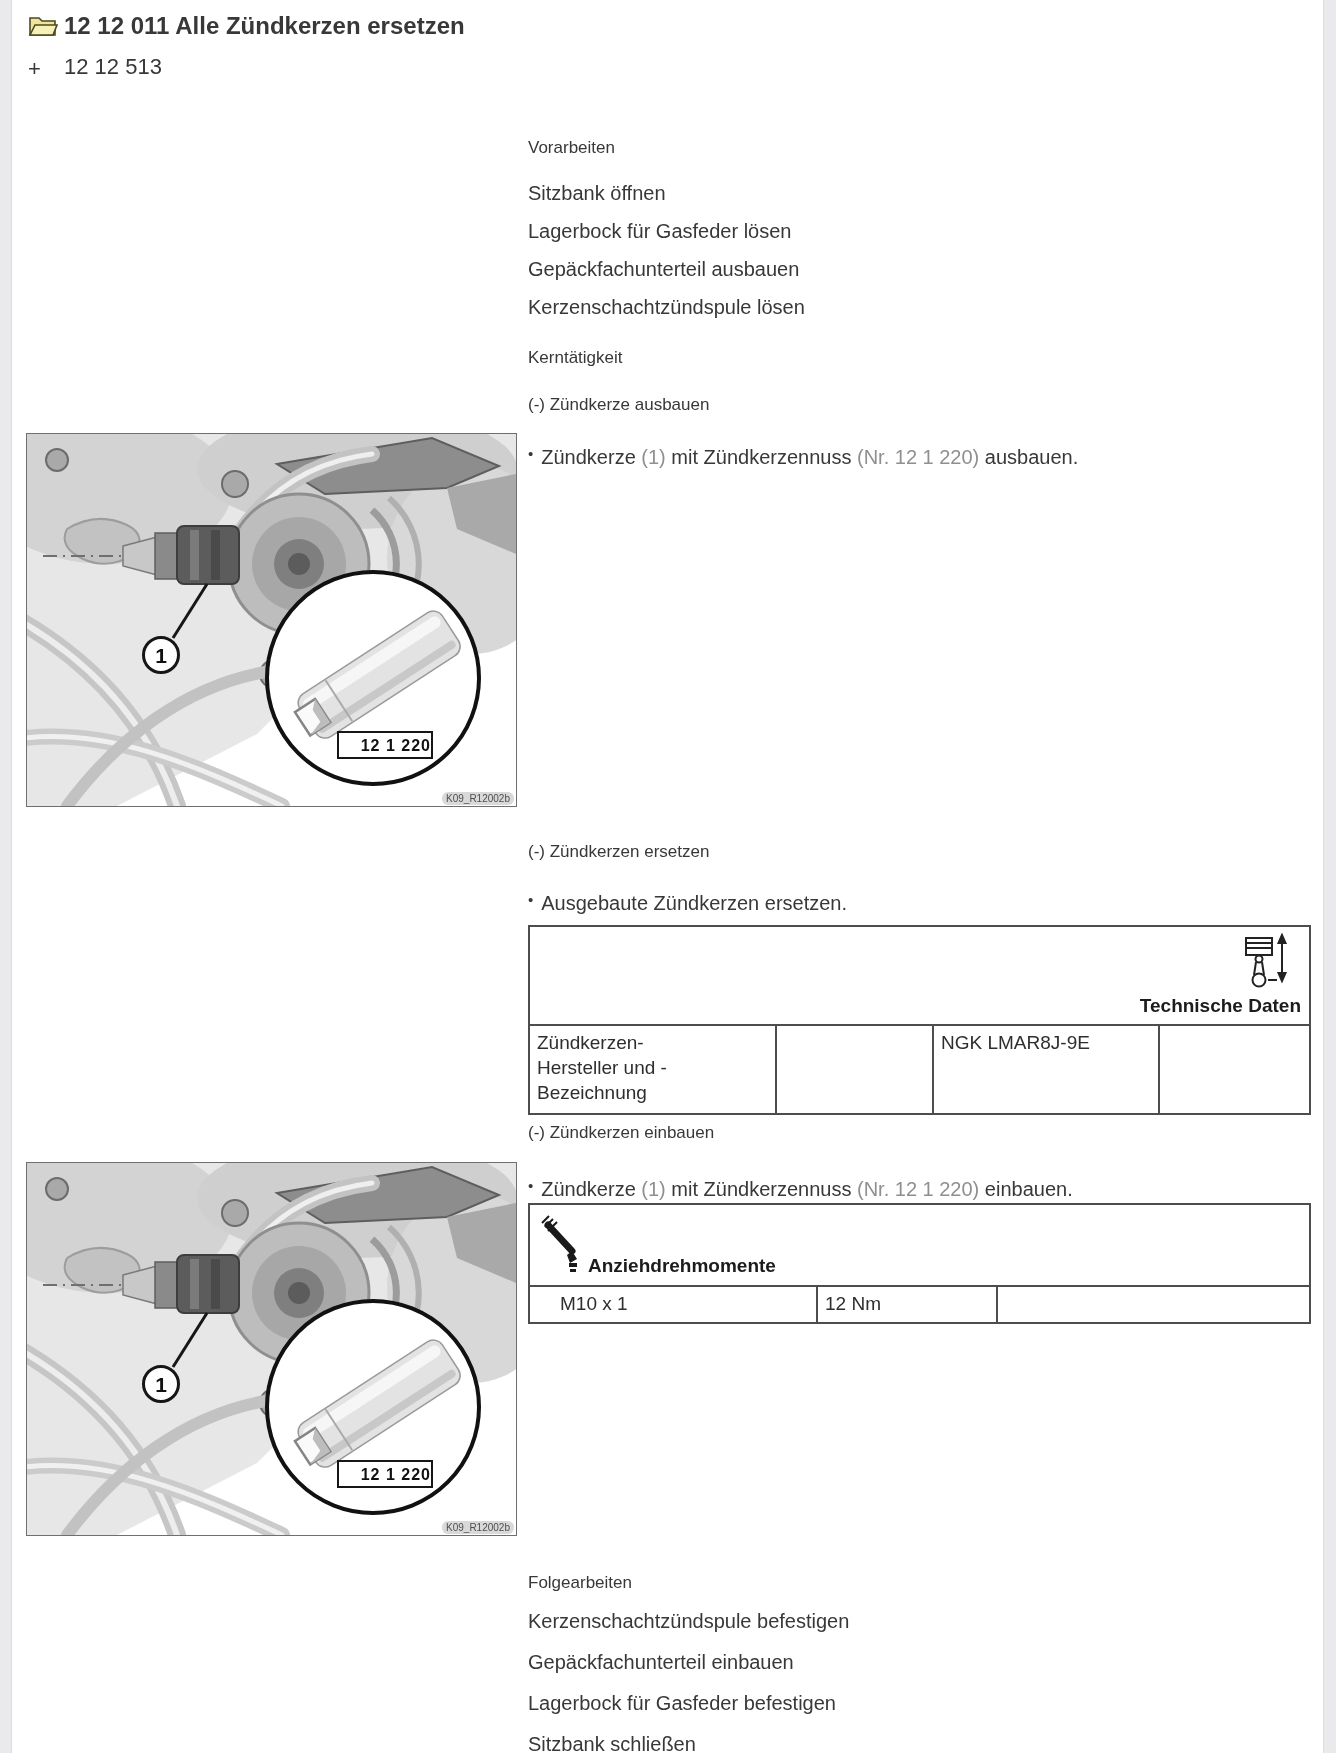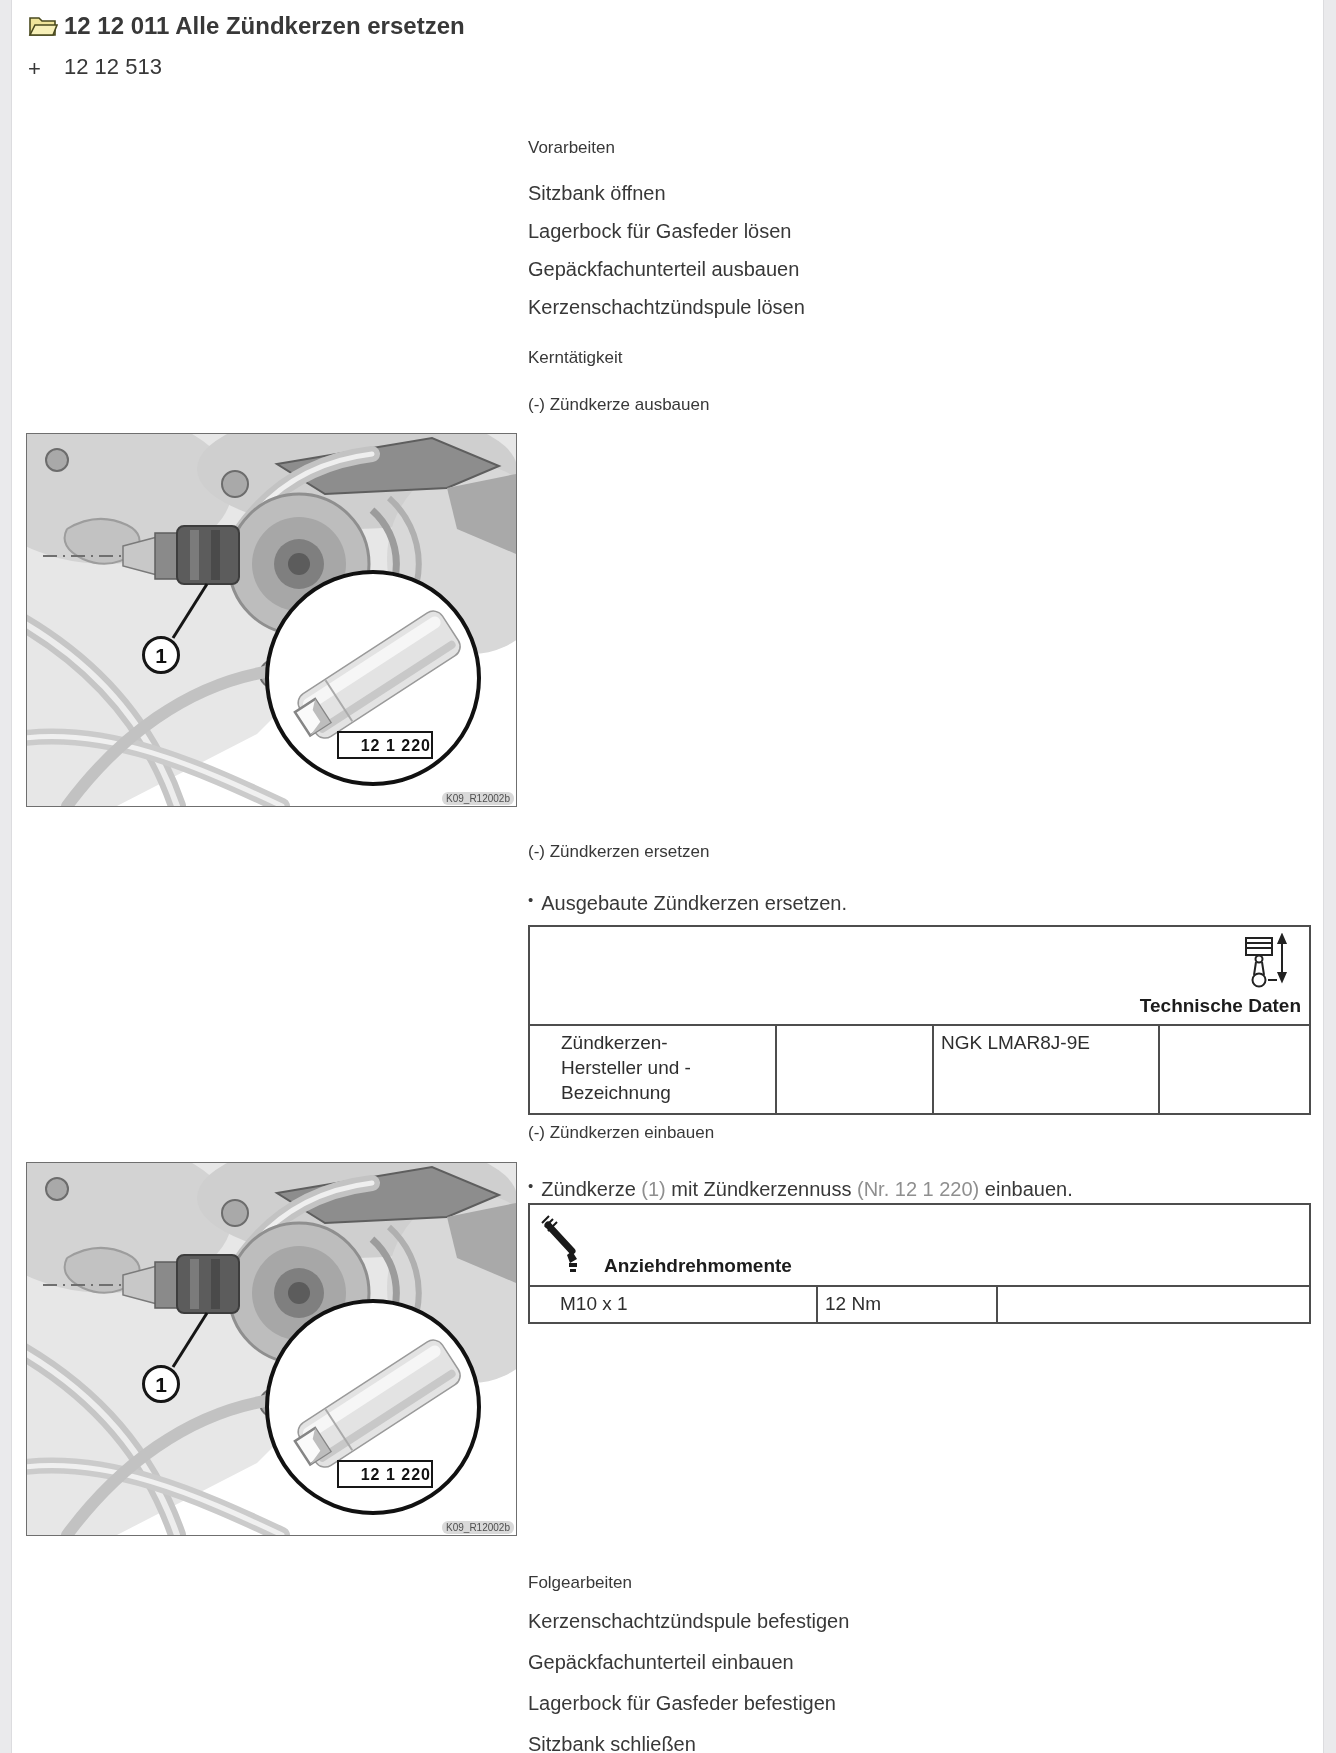--- a/index.html
+++ b/index.html
@@ -31,32 +31,32 @@
               border:2px solid #161616;text-align:right;line-height:26px;font-size:16px;
               font-weight:bold;color:#111;box-sizing:border-box;letter-spacing:1px;}
   .fig-code{position:absolute;right:2px;bottom:1px;font-size:10px;color:#4e4e4e;
             background:#d9d9d9;padding:1px 4px;border-radius:6px;}
 
   
   .dtable{position:absolute;left:528px;width:783px;border:2px solid #4d4d4d;box-sizing:border-box;background:#fff;}
   .thead{display:flex;align-items:flex-end;padding:6px 8px 8px 8px;box-sizing:border-box;}
   .thead .ttl{font-size:19px;font-weight:bold;color:#1c1c1c;}
   .t1 .thead{height:97px;flex-direction:column;}
-  .t2 .thead{height:80px;gap:16px;}
+  .t2 .thead{height:80px;}
   .ticon{margin-right:10px;flex:0 0 auto;}
   .t2 .ticon{margin-right:2px;}
   .trow{display:grid;border-top:2px solid #4d4d4d;}
   .t1 .trow{grid-template-columns:247px 157px 226px auto;height:87px;}
   .t2 .trow{grid-template-columns:265px 180px auto;height:35px;padding-left:23px;}
   .tsub{border-top:2px solid #4d4d4d;height:35px;box-sizing:border-box;padding:4px 7px;
         font-size:19px;font-weight:bold;color:#1c1c1c;}
   .cell{border-right:2px solid #4d4d4d;box-sizing:border-box;padding:4px 7px;font-size:19px;
         line-height:25px;color:#2e2e2e;}
   .cell:last-child{border-right:none;}
-  .cell.pre{white-space:pre-line;margin-left:24px;}
+  .cell.pre{white-space:pre-line;}
 
   .folder-wrap{left:28px;top:14px;}
 </style>
 </head>
 <body>
 
 <div class="page">
 
   <div class="strip left"></div>
   <div class="strip right"></div>
@@ -123,20 +123,23 @@
 
   <div class="abs h" style="top:138px">Vorarbeiten</div>
   <div class="abs li" style="top:182px">Sitzbank öffnen</div>
   <div class="abs li" style="top:220px">Lagerbock für Gasfeder lösen</div>
   <div class="abs li" style="top:258px">Gepäckfachunterteil ausbauen</div>
   <div class="abs li" style="top:296px">Kerzenschachtzündspule lösen</div>
 
   <div class="abs h" style="top:348px">Kerntätigkeit</div>
   <div class="abs h" style="top:395px">(-) Zündkerze ausbauen</div>
 
+  <div class="abs bullet-row" style="top:446px">
+    <span class="dot">•</span><span>Zündkerze </span><span class="ref">(1)</span><span> mit Zündkerzennuss </span><span class="ref">(Nr. 12 1 220)</span><span> ausbauen.</span>
+  </div>
 
   <div class="figure" style="top:433px">
     <svg class="art" width="489" height="372" viewBox="0 0 489 372">
       <use href="#machinery-art"></use>
     </svg>
     <div class="callout">1</div>
     <div class="tool-label">12 1 220</div>
     <div class="fig-code">K09_R12002b</div>
   </div>
 

